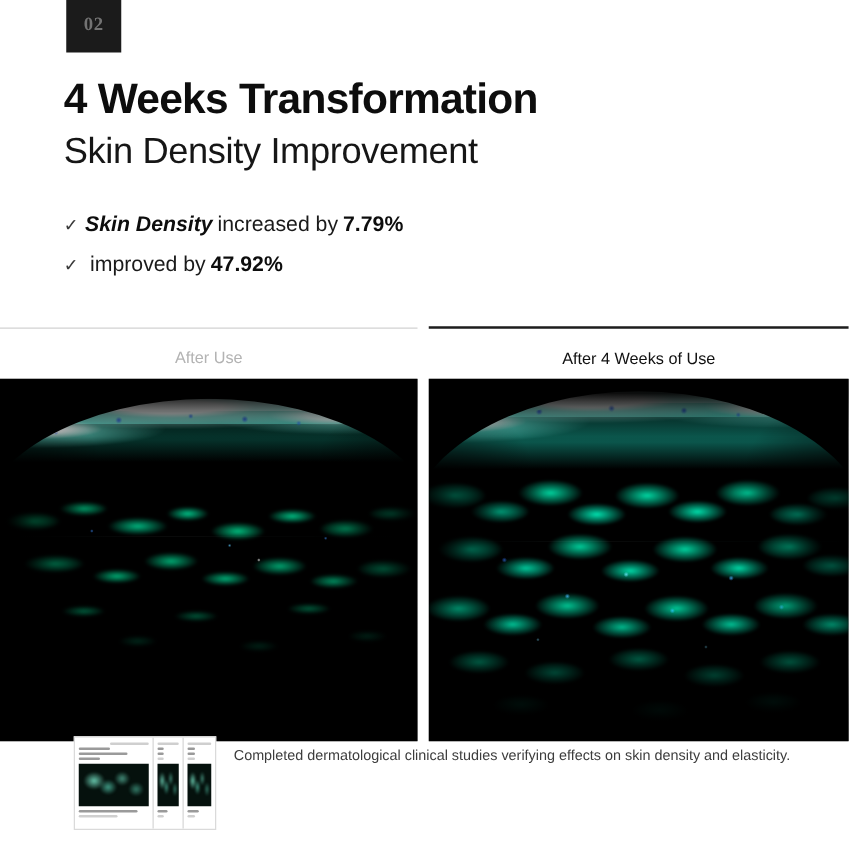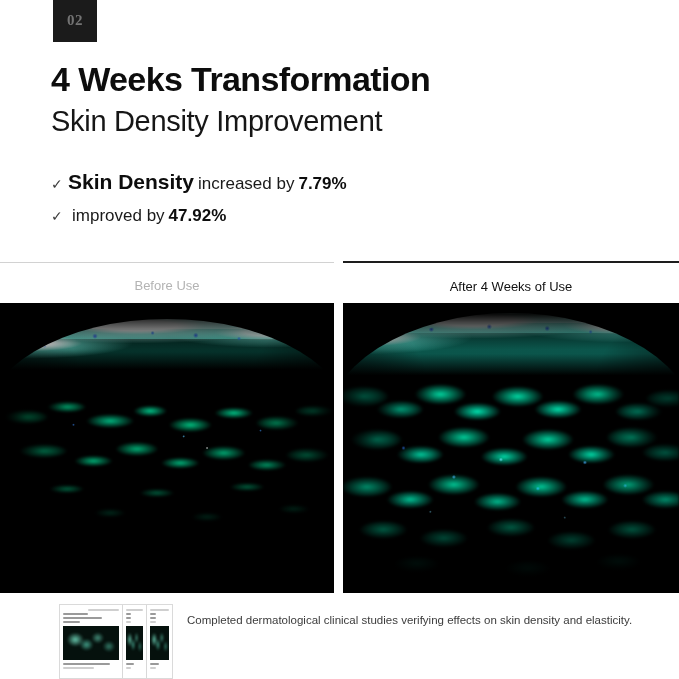--- a/index.html
+++ b/index.html
@@ -48,21 +48,21 @@
   .bullet-row {
     display:flex; align-items:baseline;
     margin-bottom:12px;
     white-space:nowrap;
   }
   .check {
     width:17px; display:inline-block;
     font-size:14px; color:#3a3a3a;
     line-height:1;
   }
-  .b-strong { font-size:21px; font-weight:bold; color:#0d0d0d; }
+  .b-strong { font-size:17px; font-weight:bold; color:#0d0d0d;font-style:italic; }
   .b-mid    { font-size:17px; font-weight:normal; color:#1a1a1a; padding:0 4px;text-align:right; }
   .b-num    { font-size:17px; font-weight:bold; color:#0d0d0d; }
 
   
   .rule-before {
     position:absolute; left:0px; top:262px;
     width:334px; height:1px; background:#d2d2d2;
   }
   .rule-after {
     position:absolute; left:343px; top:261px;
@@ -235,21 +235,21 @@
   
   .corners {
     position:absolute; inset:0;
     background:
       radial-gradient(ellipse 40% 55% at 0% 40%,   rgba(0,0,0,.9), rgba(0,0,0,0) 70%),
       radial-gradient(ellipse 40% 55% at 100% 40%, rgba(0,0,0,.9), rgba(0,0,0,0) 70%),
       linear-gradient(to bottom, rgba(0,0,0,.95) 0 4%, rgba(0,0,0,0) 16%);
   }
 
   
-  .footer { position:absolute; left:0; top:600px; width:679px; height:79px; }
+  .footer { position:absolute; left:0; top:585px; width:679px; height:79px; }
 
   .thumb {
     position:absolute; left:59px; top:4px;
     width:114px; height:75px;
     background:#ffffff;
     border:1px solid #dadada;
     display:flex;
     overflow:hidden;
   }
   .thumb-col {
@@ -313,21 +313,21 @@
   <div class="bullet-row">
     <span class="check">✓</span>
     <span class="b-mid">improved by</span>
     <span class="b-num">47.92%</span>
   </div>
 
 </div>
 
 <div class="rule-before"></div>
 <div class="rule-after"></div>
-<div class="label-before">Before Use</div>
+<div class="label-before">After Use</div>
 <div class="label-after">After 4 Weeks of Use</div>
 
 <div class="panel panel-before">
   <div class="skinwrap">
     <div class="derm"></div>
     <div class="epi"></div>
     <div class="blues"></div>
     <div class="sparkle"></div>
     <div class="fadebottom"></div>
     <div class="corners"></div>

